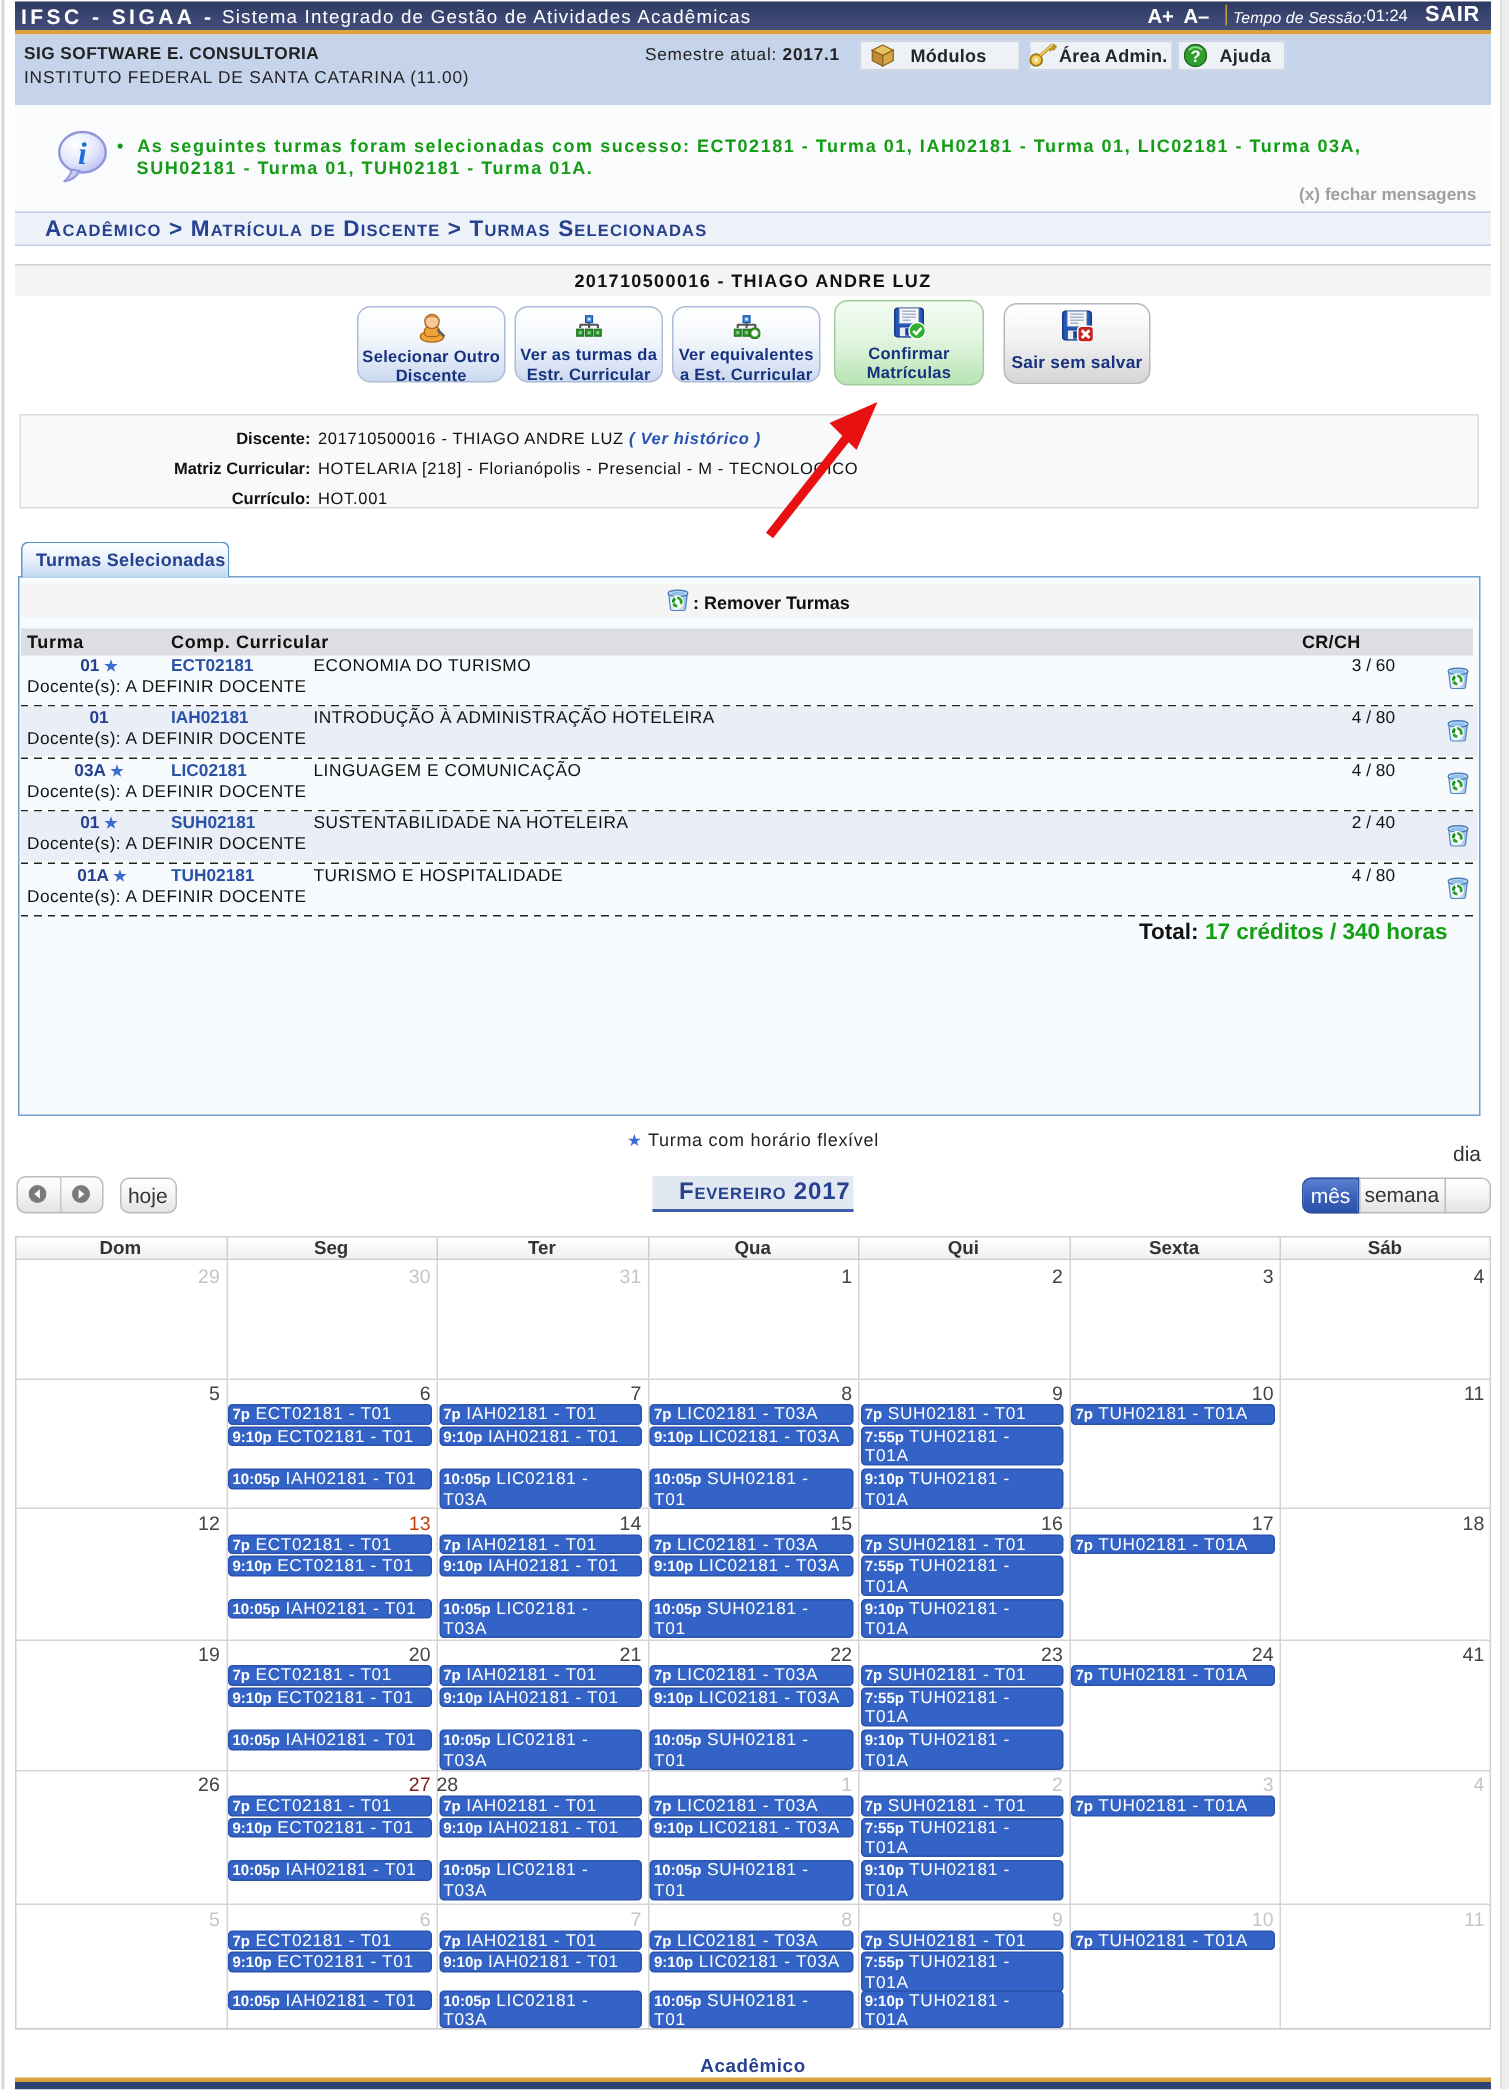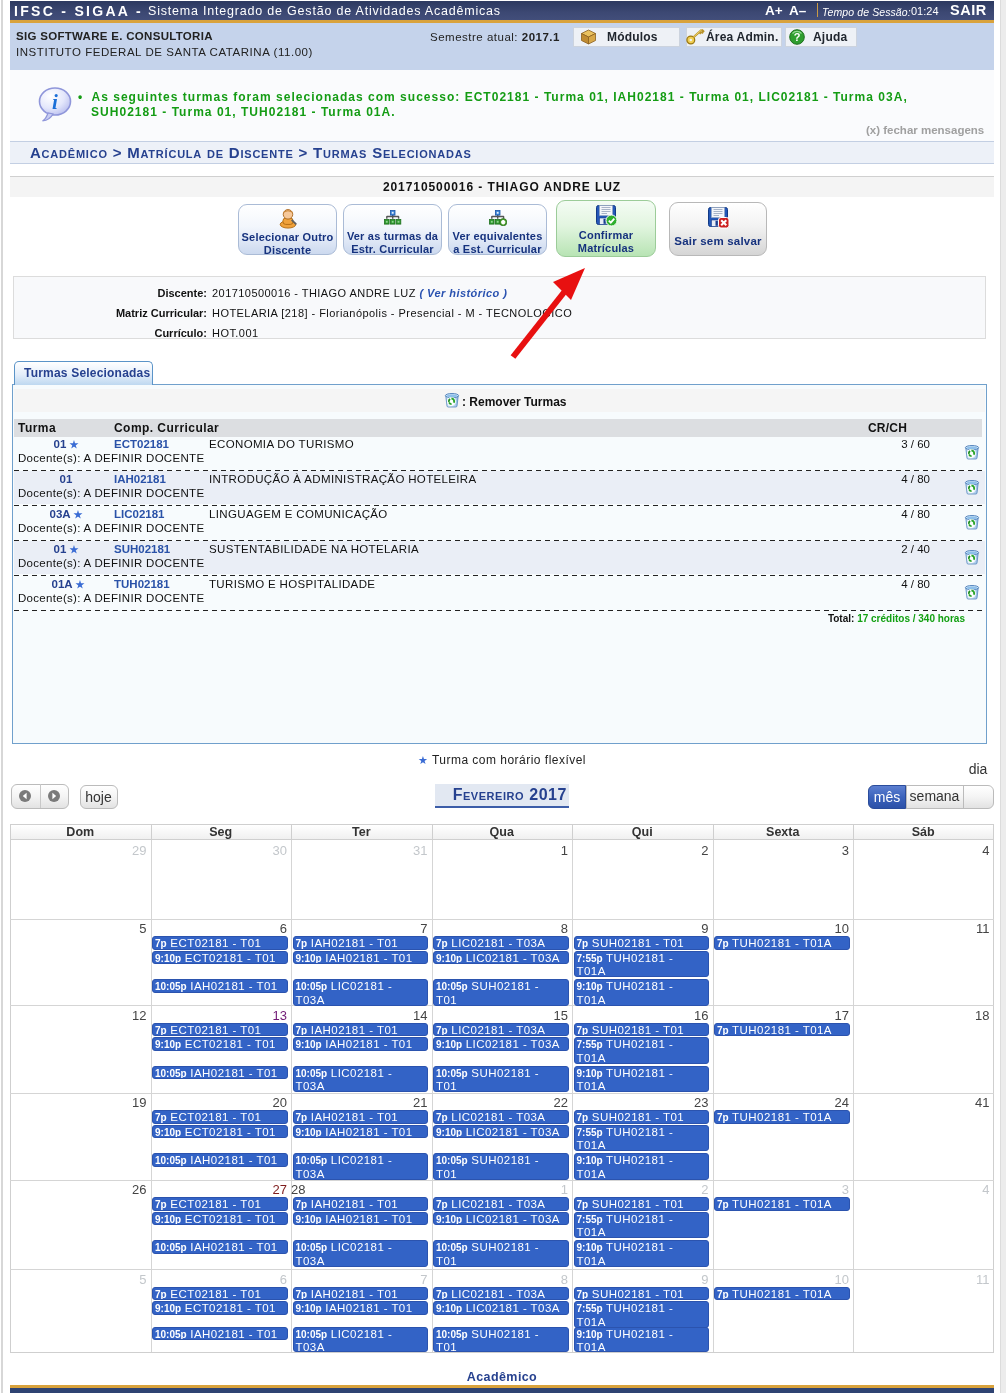--- a/index.html
+++ b/index.html
@@ -233,21 +233,21 @@
 <circle cx="7.5" cy="9.4" r="4.5" fill="#fff" opacity="0.9"></circle>
 <path d="M7.4 5.6 a3.7 3.7 0 0 1 3.2 5.6 l-1.6 -1 a1.9 1.9 0 0 0 -1.6 -2.8 Z" fill="#27a427"></path>
 <path d="M7.6 13 a3.7 3.7 0 0 1 -3.4 -2.2 l1.7 -0.9 a1.9 1.9 0 0 0 1.7 1.3 Z" fill="#27a427"></path>
 <path d="M4 9.9 a3.7 3.7 0 0 1 1.6 -3.7 l1 1.6 a1.9 1.9 0 0 0 -0.8 1.9 Z" fill="#1e8f1e"></path>
 </svg>
 <div class="abs" style="left:18px;top:522px;color:#111;font-size:11.5px;letter-spacing:0.3px;">Docente(s): A DEFINIR DOCENTE</div>
 <div class="abs" style="left:14px;top:539.5px;width:971px;height:1px;background-image:repeating-linear-gradient(90deg,#222 0 5px,transparent 5px 9px);"></div>
 <div class="abs" style="left:14px;top:540.5px;width:971px;height:33.5px;background:#eaeef6;"></div>
 <div class="abs b" style="left:14px;top:543px;width:104px;text-align:center;color:#26418f;font-size:11.5px;">01 <span style="color:#3a6cd4;font-size:10px;">★</span></div>
 <div class="abs b" style="left:114px;top:543px;color:#2a52a8;font-size:11.5px;">SUH02181</div>
-<div class="abs" style="left:209px;top:543px;color:#111;font-size:11.5px;letter-spacing:0.35px;">SUSTENTABILIDADE NA HOTELARIA</div>
+<div class="abs" style="left:209px;top:543px;color:#111;font-size:11.5px;letter-spacing:0.35px;">SUSTENTABILIDADE NA HOTELEIRA</div>
 <div class="abs" style="left:860px;top:543px;width:70px;text-align:right;color:#111;font-size:11.5px;">2 / 40</div>
 <svg class="abs" style="left:964px;top:549px;" width="16" height="16" viewBox="0 0 16 16">
 <defs>
         <linearGradient id="bg_964" x1="0" y1="0" x2="1" y2="0">
           <stop offset="0" stop-color="#b8d8f2"></stop>
           <stop offset="0.35" stop-color="#f2f8fd"></stop>
           <stop offset="1" stop-color="#8cb8e2"></stop>
         </linearGradient>
       </defs>
 <path d="M1.8 4 L14.2 4 L13 14 Q12.9 15 11.8 15 L4.2 15 Q3.1 15 3 14 Z" fill="url(#bg_964)" stroke="#5585bd" stroke-width="0.8"></path>
@@ -275,21 +275,21 @@
 <path d="M1.8 4 L14.2 4 L13 14 Q12.9 15 11.8 15 L4.2 15 Q3.1 15 3 14 Z" fill="url(#bg_964)" stroke="#5585bd" stroke-width="0.8"></path>
 <ellipse cx="8" cy="3.6" rx="6.6" ry="2.1" fill="#cce2f6" stroke="#4a7cb8" stroke-width="0.9"></ellipse>
 <ellipse cx="8" cy="3.8" rx="5" ry="1.3" fill="#8ec0ea"></ellipse>
 <circle cx="7.5" cy="9.4" r="4.5" fill="#fff" opacity="0.9"></circle>
 <path d="M7.4 5.6 a3.7 3.7 0 0 1 3.2 5.6 l-1.6 -1 a1.9 1.9 0 0 0 -1.6 -2.8 Z" fill="#27a427"></path>
 <path d="M7.6 13 a3.7 3.7 0 0 1 -3.4 -2.2 l1.7 -0.9 a1.9 1.9 0 0 0 1.7 1.3 Z" fill="#27a427"></path>
 <path d="M4 9.9 a3.7 3.7 0 0 1 1.6 -3.7 l1 1.6 a1.9 1.9 0 0 0 -0.8 1.9 Z" fill="#1e8f1e"></path>
 </svg>
 <div class="abs" style="left:18px;top:592px;color:#111;font-size:11.5px;letter-spacing:0.3px;">Docente(s): A DEFINIR DOCENTE</div>
 <div class="abs" style="left:14px;top:609.5px;width:971px;height:1px;background-image:repeating-linear-gradient(90deg,#222 0 5px,transparent 5px 9px);"></div>
-<div class="abs" style="left:14px;top:613px;width:951px;text-align:right;font-size:10px;"><span class="b" style="color:#111;">Total:</span> <span class="b" style="color:#12a012;">17 créditos / 340 horas</span></div>
+<div class="abs" style="left:14px;top:613px;width:951px;text-align:right;font-size:15px;"><span class="b" style="color:#111;">Total:</span> <span class="b" style="color:#12a012;">17 créditos / 340 horas</span></div>
 <div class="abs" style="left:10px;top:753px;width:984px;text-align:center;font-size:12px;color:#222;letter-spacing:0.48px;"><span style="color:#3a6cd4;font-size:11px;">★</span> Turma com horário flexível</div>
 
 <div class="abs" style="left:10.5px;top:783.5px;width:58px;height:25px;background:linear-gradient(#ffffff,#f4f4f4 50%,#e2e2e2);border:1px solid #bbb;border-radius:6px;box-sizing:border-box;"></div>
 <div class="abs" style="left:39.5px;top:784px;width:1px;height:24px;background:#c8c8c8;"></div>
 <svg class="abs" style="left:19px;top:790px;" width="12" height="12" viewBox="0 0 12 12">
       <circle cx="6" cy="6" r="6" fill="#7a7a7a"></circle>
       <polygon points="7.6,2.8 3.8,6 7.6,9.2" fill="#fff"></polygon>
     </svg>
 <svg class="abs" style="left:48px;top:790px;" width="12" height="12" viewBox="0 0 12 12">
       <circle cx="6" cy="6" r="6" fill="#7a7a7a"></circle>
@@ -362,21 +362,21 @@
 <div class="abs" style="left:573.5px;top:979.0px;width:135.5px;height:26.5px;box-sizing:border-box;background:#3363c6;border:1px solid #2b53ae;border-radius:3px;color:#fff;font-size:11.5px;letter-spacing:0.45px;line-height:12.8px;padding:0 0 0 2px;overflow:hidden;white-space:nowrap;"><b style="font-size:10px;letter-spacing:0;">9:10p</b> TUH02181 -<br>T01A</div>
 <div class="abs" style="left:714.0px;top:936.0px;width:135.5px;height:13.5px;box-sizing:border-box;background:#3363c6;border:1px solid #2b53ae;border-radius:3px;color:#fff;font-size:11.5px;letter-spacing:0.45px;line-height:12.8px;padding:0 0 0 2px;overflow:hidden;white-space:nowrap;"><b style="font-size:10px;letter-spacing:0;">7p</b> TUH02181 - T01A</div>
 <div class="abs" style="left:10px;top:1092.5px;width:983.5px;height:1px;background:#d5d5d5;"></div>
 <div class="abs" style="left:150.5px;top:1005.0px;width:1px;height:87.5px;background:#d5d5d5;"></div>
 <div class="abs" style="left:291.0px;top:1005.0px;width:1px;height:87.5px;background:#d5d5d5;"></div>
 <div class="abs" style="left:431.5px;top:1005.0px;width:1px;height:87.5px;background:#d5d5d5;"></div>
 <div class="abs" style="left:572.0px;top:1005.0px;width:1px;height:87.5px;background:#d5d5d5;"></div>
 <div class="abs" style="left:712.5px;top:1005.0px;width:1px;height:87.5px;background:#d5d5d5;"></div>
 <div class="abs" style="left:853.0px;top:1005.0px;width:1px;height:87.5px;background:#d5d5d5;"></div>
 <div class="abs" style="left:10.0px;top:1008.5px;width:136.5px;text-align:right;color:#444;font-size:13px;line-height:13px;">12</div>
-<div class="abs" style="left:150.5px;top:1008.5px;width:136.5px;text-align:right;color:#701a75;font-size:13px;line-height:13px;">13</div>
+<div class="abs" style="left:150.5px;top:1008.5px;width:136.5px;text-align:right;color:#c2410c;font-size:13px;line-height:13px;">13</div>
 <div class="abs" style="left:291.0px;top:1008.5px;width:136.5px;text-align:right;color:#444;font-size:13px;line-height:13px;">14</div>
 <div class="abs" style="left:431.5px;top:1008.5px;width:136.5px;text-align:right;color:#444;font-size:13px;line-height:13px;">15</div>
 <div class="abs" style="left:572.0px;top:1008.5px;width:136.5px;text-align:right;color:#444;font-size:13px;line-height:13px;">16</div>
 <div class="abs" style="left:712.5px;top:1008.5px;width:136.5px;text-align:right;color:#444;font-size:13px;line-height:13px;">17</div>
 <div class="abs" style="left:853.0px;top:1008.5px;width:136.5px;text-align:right;color:#444;font-size:13px;line-height:13px;">18</div>
 <div class="abs" style="left:152.0px;top:1022.5px;width:135.5px;height:13.5px;box-sizing:border-box;background:#3363c6;border:1px solid #2b53ae;border-radius:3px;color:#fff;font-size:11.5px;letter-spacing:0.45px;line-height:12.8px;padding:0 0 0 2px;overflow:hidden;white-space:nowrap;"><b style="font-size:10px;letter-spacing:0;">7p</b> ECT02181 - T01</div>
 <div class="abs" style="left:152.0px;top:1037.0px;width:135.5px;height:13.5px;box-sizing:border-box;background:#3363c6;border:1px solid #2b53ae;border-radius:3px;color:#fff;font-size:11.5px;letter-spacing:0.45px;line-height:12.8px;padding:0 0 0 2px;overflow:hidden;white-space:nowrap;"><b style="font-size:10px;letter-spacing:0;">9:10p</b> ECT02181 - T01</div>
 <div class="abs" style="left:152.0px;top:1065.5px;width:135.5px;height:13.5px;box-sizing:border-box;background:#3363c6;border:1px solid #2b53ae;border-radius:3px;color:#fff;font-size:11.5px;letter-spacing:0.45px;line-height:12.8px;padding:0 0 0 2px;overflow:hidden;white-space:nowrap;"><b style="font-size:10px;letter-spacing:0;">10:05p</b> IAH02181 - T01</div>
 <div class="abs" style="left:292.5px;top:1022.5px;width:135.5px;height:13.5px;box-sizing:border-box;background:#3363c6;border:1px solid #2b53ae;border-radius:3px;color:#fff;font-size:11.5px;letter-spacing:0.45px;line-height:12.8px;padding:0 0 0 2px;overflow:hidden;white-space:nowrap;"><b style="font-size:10px;letter-spacing:0;">7p</b> IAH02181 - T01</div>
 <div class="abs" style="left:292.5px;top:1037.0px;width:135.5px;height:13.5px;box-sizing:border-box;background:#3363c6;border:1px solid #2b53ae;border-radius:3px;color:#fff;font-size:11.5px;letter-spacing:0.45px;line-height:12.8px;padding:0 0 0 2px;overflow:hidden;white-space:nowrap;"><b style="font-size:10px;letter-spacing:0;">9:10p</b> IAH02181 - T01</div>

